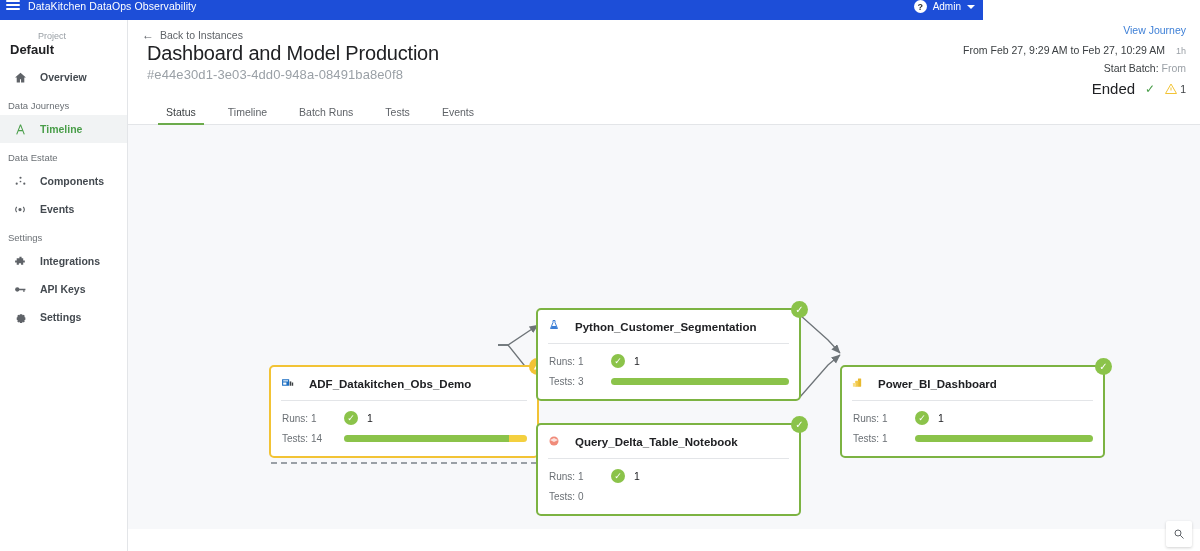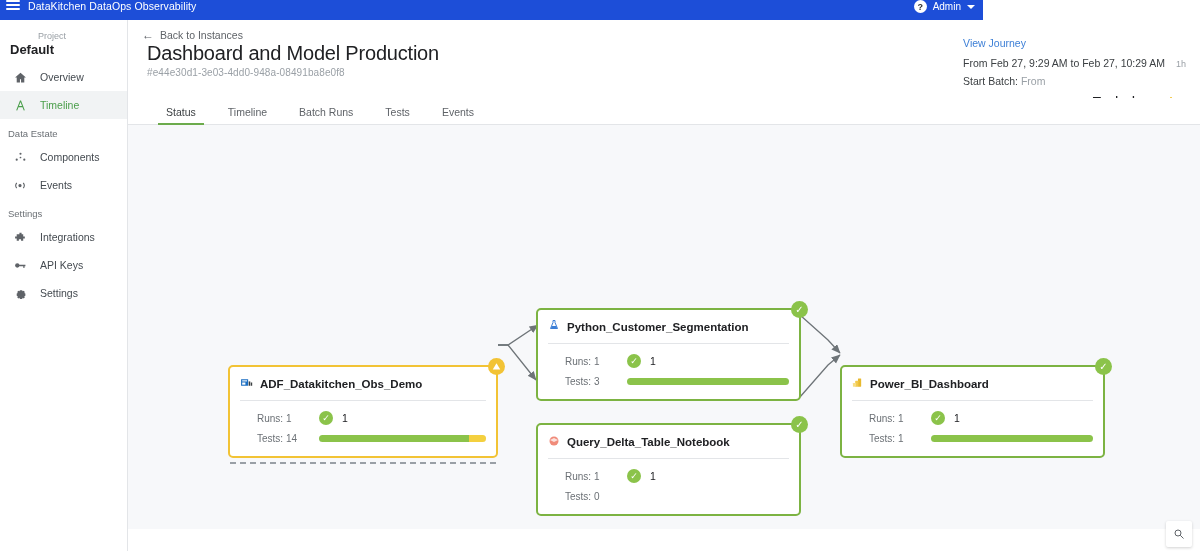--- a/index.html
+++ b/index.html
@@ -33,37 +33,37 @@
   
   .sidebar {
     position: absolute; top: 20px; left: 0; width: 128px; height: 531px;
     background: #ffffff; border-right: 1px solid #e3e5e8;
   }
   .project-block { padding: 10px 0 6px 10px; }
   .project-label { font-size: 9px; color: #9aa0a6; line-height: 13px; padding-left: 28px; }
   .project-value { font-size: 13px; color: #202124; font-weight: bold; line-height: 14px; }
   .nav-section { font-size: 9.5px; color: #6b7075; padding: 9px 0 4px 8px; }
   .nav-item {
-    display: flex; align-items: center; height: 28px; padding-left: 10px; cursor: pointer;
+    display: flex; align-items: center; height: 28px; padding-left: 10px; cursor: pointer; font-weight: bold;
   }
   .nav-item .ico { width: 20px; display: flex; align-items: center; justify-content: center; }
   .nav-item .lbl { font-size: 10.5px; color: #444a50; margin-left: 10px; }
   .nav-item.active { background: #f1f3f4; }
   .nav-item.active .lbl { color: #4a9e4a; }
 
   
   .main { position: absolute; top: 20px; left: 128px; width: 1072px; height: 531px; }
   .header { position: relative; height: 84px; background: #ffffff; }
   .back-row { display: flex; align-items: center; gap: 6px; padding: 9px 0 0 14px; }
   .back-arrow { font-size: 12px; color: #5f6368; line-height: 1; }
   .back-text { font-size: 10.5px; color: #5f6368; }
   .page-title { font-size: 20px; color: #202124; padding: 1px 0 0 19px; letter-spacing: -.2px; }
-  .page-sub { font-size: 10px; color: #9aa0a6; padding: 2px 0 0 19px; letter-spacing: .1px; }
-
-  .header-right { position: absolute; right: 14px; top: 17px; text-align: left; }
+  .page-sub { font-size: 13px; color: #9aa0a6; padding: 2px 0 0 19px; letter-spacing: .1px; }
+
+  .header-right { position: absolute; right: 14px; top: 4px; text-align: right; }
   .view-journey { font-size: 10.5px; color: #3d7fd6; cursor: pointer; }
   .range-row { margin-top: 8px; font-size: 10.5px; color: #3c4043; }
   .range-dur { color: #9aa0a6; font-size: 9px; margin-left: 8px; }
   .starttype-row { margin-top: 6px; font-size: 10.5px; color: #3c4043; }
   .starttype-row .val { color: #9aa0a6; }
   .status-row { margin-top: 6px; display: flex; align-items: center; justify-content: flex-end; gap: 10px; }
   .status-ended { font-size: 15px; color: #202124; font-weight: normal; }
   .status-check { color: #4a9e4a; font-size: 12px; line-height: 1; }
   .warn-group { display: flex; align-items: center; gap: 3px; }
   .warn-count { font-size: 10.5px; color: #3c4043; }
@@ -76,29 +76,29 @@
   .tab.active { color: #3c4043; }
   .tab.active::after { content: ""; position: absolute; left: 8px; right: 8px; bottom: 0;
     height: 2.5px; background: #6cab4c; }
 
   
   .canvas { position: absolute; top: 105px; left: 0; width: 1072px; height: 426px; background: #f7f8fa; }
   .canvas svg.edges { position: absolute; inset: 0; width: 1072px; height: 426px; }
 
   .node { position: absolute; background: #ffffff; border-radius: 5px; }
   .node.green { border: 2px solid #7cb342; }
-  .node.yellow { border: 2px solid #f2c335; }
+  .node.yellow { border: 2px solid #f2c335; margin-left: 41px; }
   .node.dashed-bottom::after {
     content: ""; position: absolute; left: 0; right: 0; bottom: -8px; height: 0;
     border-bottom: 2px dashed #9aa0a6;
   }
-  .node-title { display: flex; align-items: center; gap: 7px; padding: 8px 10px 7px 10px; }
+  .node-title { display: flex; align-items: center; gap: 15px; padding: 8px 10px 7px 10px; }
   .node-title .t { font-size: 11.5px; color: #202124; font-weight: bold; }
   .node-divider { height: 1px; background: #e3e5e8; margin: 0 10px; }
-  .node-body { padding: 7px 10px 8px 27px; }
+  .node-body { padding: 7px 10px 8px 11px; }
   .node-row { display: flex; align-items: center; height: 20px; }
   .node-row .k { font-size: 10px; color: #6b7075; width: 62px; }
   .node-row .runs-badge { display: flex; align-items: center; gap: 9px; }
   .node-row .cnt { font-size: 10.5px; color: #202124; }
   .bar-track { flex: 1; height: 7px; border-radius: 4px; background: #eceff1; overflow: hidden; display: flex; }
   .bar-green { background: #8bc34a; height: 100%; }
   .bar-yellow { background: #f4d03f; height: 100%; }
 
   .badge {
     position: absolute; width: 17px; height: 17px; border-radius: 50%;
@@ -145,20 +145,21 @@
 
   <div class="nav-item">
     <span class="ico">
       <svg width="13" height="13" viewBox="0 0 24 24" fill="#5f6368">
           <path d="M12 3 2 12h3v9h6v-6h2v6h6v-9h3z"></path>
         </svg>
     </span>
     <span class="lbl">Overview</span>
   </div>
 
+  <div class="nav-section">Data Journeys</div>
   <div class="nav-item active">
     <span class="ico">
       <svg width="13" height="13" viewBox="0 0 24 24" fill="none" stroke="#4a9e4a" stroke-width="2">
         <path d="M12 3 5 21M12 3l7 18M8 14h8"></path>
       </svg>
     </span>
     <span class="lbl">Timeline</span>
   </div>
 
   <div class="nav-section">Data Estate</div>

